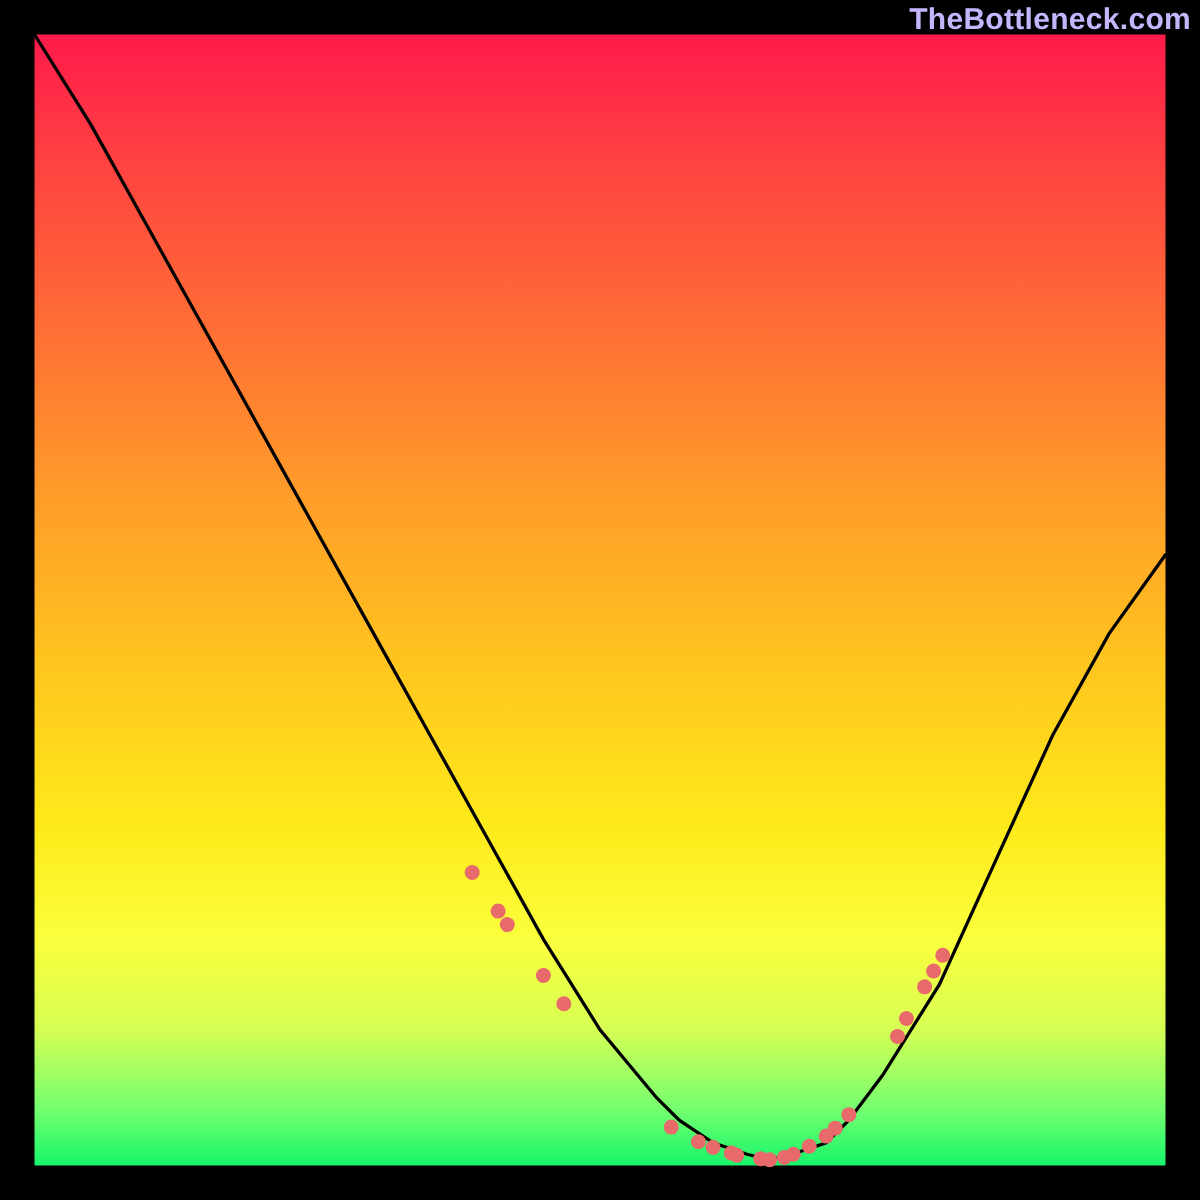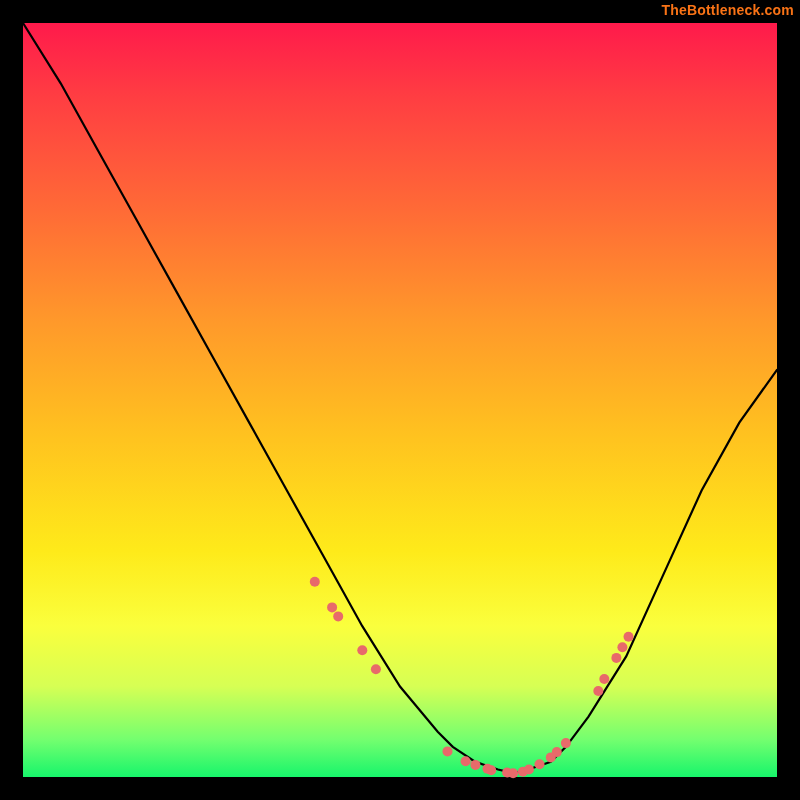--- a/index.html
+++ b/index.html
@@ -37,22 +37,22 @@
       #faff3d 80%,
       #d6ff54 88%,
       #74ff6f 95%,
       #17f56b 100%
     );
   }
   .watermark {
     position: absolute;
     top: 2px;
     right: 6px;
-    color: #f97316;
-    font-size: 14px;
+    color: #c4b5fd;
+    font-size: 20px;
     font-weight: 600;
     letter-spacing: 0.2px;
     user-select: none;
   }
   svg.curve {
     position: absolute;
     left: 0;
     top: 0;
     width: 754px;
     height: 754px;

